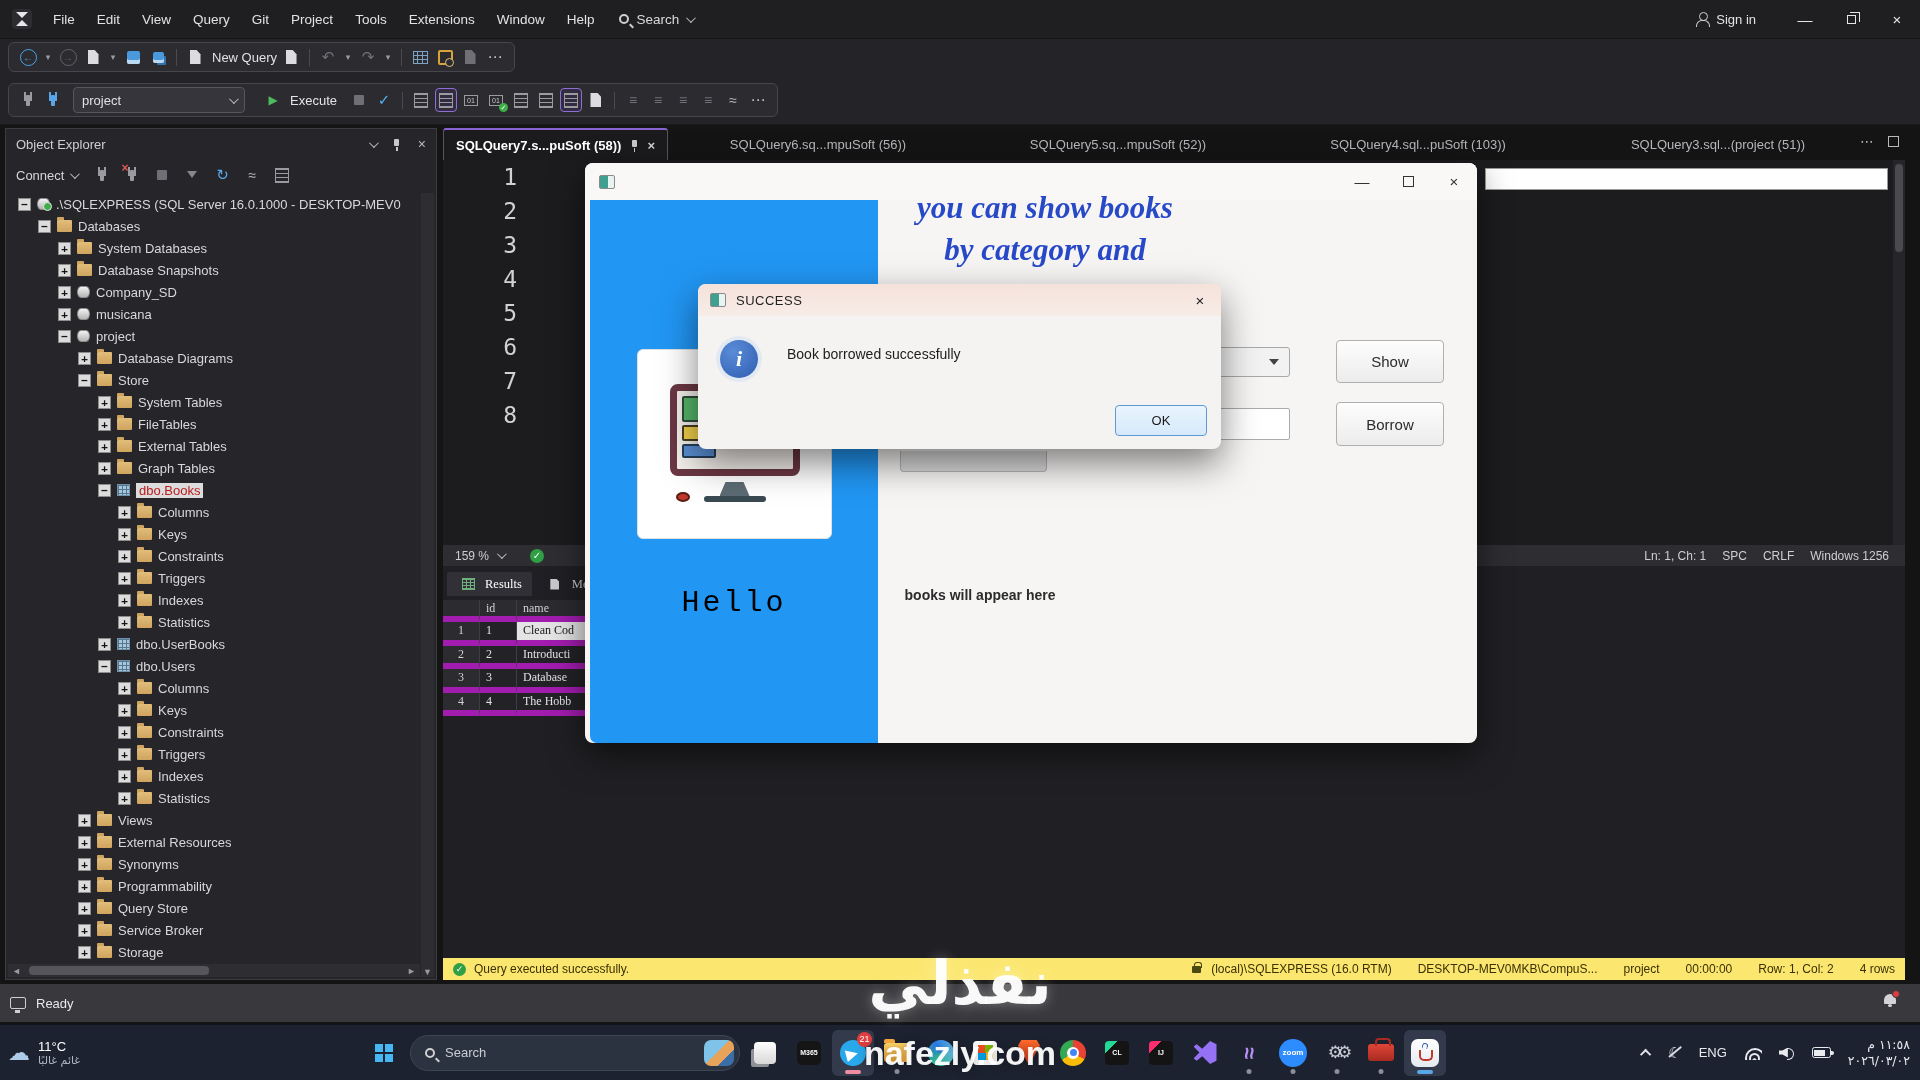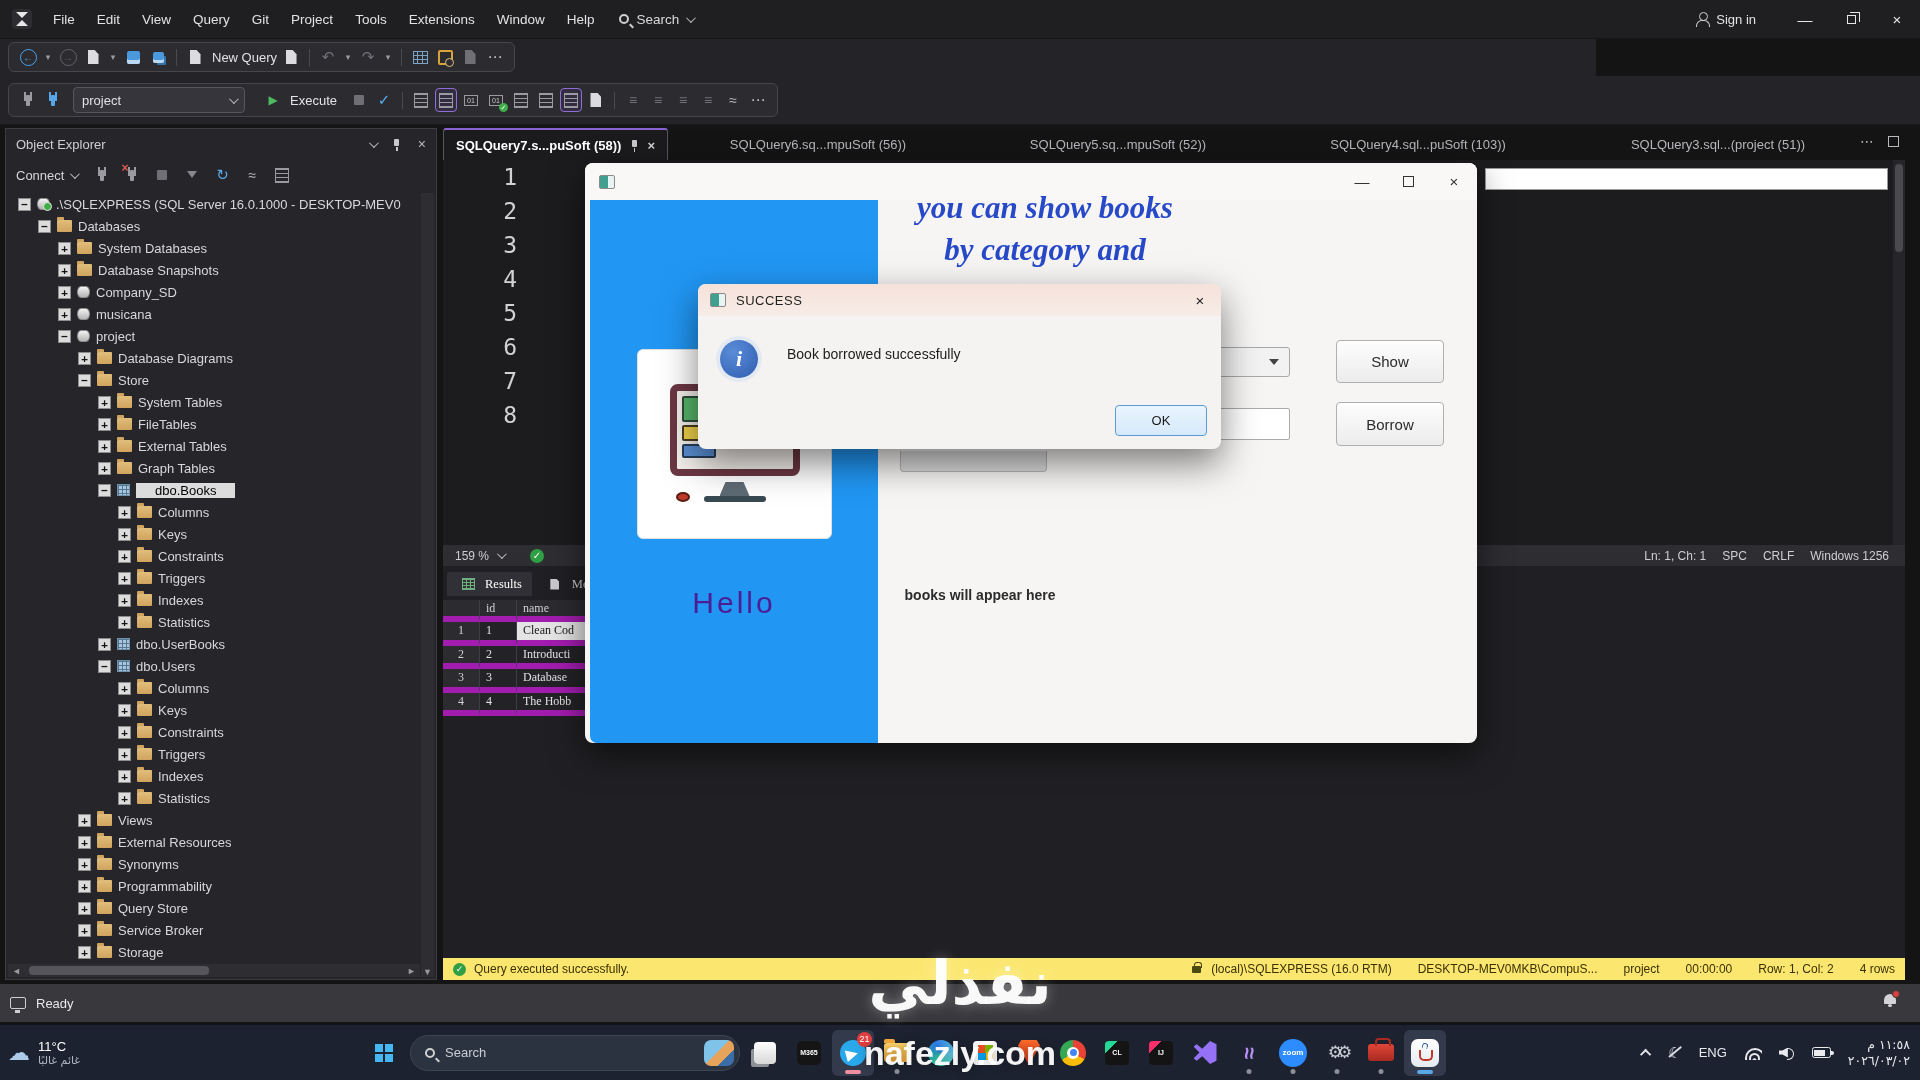--- a/index.html
+++ b/index.html
@@ -21,21 +21,21 @@
   .signin { display:flex; align-items:center; gap:7px; color:#e2e2e4; font-size:13px; margin-right:26px; }
   .person { width:14px; height:14px; position:relative; }
   .person::before { content:""; position:absolute; left:4px; top:0; width:7px; height:7px; border-radius:50%; border:1.5px solid #d0d0d0; }
   .person::after { content:""; position:absolute; left:1px; bottom:-1px; width:12px; height:6px; border-radius:6px 6px 0 0; border:1.5px solid #d0d0d0; border-bottom:none; }
   .wctl { width:46px; height:100%; display:flex; align-items:center; justify-content:center; color:#e6e6e6; font-size:15px; }
   .wbox { width:11px; height:11px; border:1.3px solid #e6e6e6; }
   .wbox2 { width:9px; height:9px; border:1.3px solid #e6e6e6; position:relative; }
   .wbox2::before { content:""; position:absolute; left:2px; top:-4px; width:9px; height:9px; border:1.3px solid #e6e6e6; border-left:none; border-bottom:none; }
 
   
-  #toolbar1 { position:absolute; left:0; top:39px; width:1596px; height:37px; background:#242428; z-index:10; }
+  #toolbar1 { position:absolute; left:0; top:39px; width:1920px; height:37px; background:#242428; z-index:10; }
   #toolbar2 { position:absolute; left:0; top:76px; width:1920px; height:49px; background:#242428; border-bottom:1px solid #1a1a1c; z-index:10; }
   .tgroup { position:absolute; left:8px; display:flex; align-items:center; gap:3px; border:1px solid #46464c; border-radius:6px; background:#2b2b30; padding:0 8px; }
   #toolbar1 .tgroup { top:3px; height:30px; }
   #toolbar2 .tgroup { top:7px; height:34px; }
   .gi { display:inline-flex; align-items:center; justify-content:center; width:22px; height:24px; color:#b9b9bd; position:relative; flex:none; }
   .gi-sep { width:1px; height:17px; background:#4a4a50; margin:0 4px; flex:none; }
   .gi-back::before { content:"←"; color:#4aa3e8; border:1.5px solid #4aa3e8; border-radius:50%; width:15px; height:15px; font-size:10px; display:flex; align-items:center; justify-content:center; }
   .gi-fwd::before { content:"→"; color:#63636a; border:1.5px solid #63636a; border-radius:50%; width:15px; height:15px; font-size:10px; display:flex; align-items:center; justify-content:center; }
   .gi-chev { width:12px; } .gi-chev::before { content:"▾"; font-size:9px; color:#9a9aa0; }
   .gi-doc::before { content:""; width:11px; height:14px; background:#dcdce0; clip-path:polygon(0 0,65% 0,100% 30%,100% 100%,0 100%); }
@@ -79,21 +79,21 @@
   .tree-row { display:flex; align-items:center; height:22px; font-size:13px; color:#d8d8da; white-space:nowrap; }
   .lvl0{padding-left:12px}.lvl1{padding-left:32px}.lvl2{padding-left:52px}.lvl3{padding-left:72px}.lvl4{padding-left:92px}.lvl5{padding-left:112px}
   .exp { width:13px; height:13px; margin-right:6px; background:#dcdcdc; color:#141414; font:bold 11px/11px "DejaVu Sans Mono",monospace; text-align:center; border:1px solid #8c8c8c; flex:none; }
   .plus .exp::before { content:"+"; } .minus .exp::before { content:"−"; }
   .tico { width:15px; height:12px; margin-right:6px; flex:none; position:relative; }
   .folder .tico { background:linear-gradient(#e2bd7b,#cfa45e); border-radius:1px; }
   .folder .tico::before { content:""; position:absolute; top:-3px; left:0; width:7px; height:3px; background:#cfa45e; border-radius:1px 1px 0 0; }
   .db .tico, .server .tico { width:13px; background:linear-gradient(#f2f2f2,#b5b5b5); border:1px solid #8f8f8f; border-radius:4px/6px; }
   .server .tico::after { content:""; position:absolute; bottom:-2px; right:-3px; width:7px; height:7px; background:#3fae49; border-radius:50%; border:1px solid #e8e8e8; }
   .table .tico { width:13px; border:1px solid #6f92ad; background:#a9c6dd; background-image:linear-gradient(#54788f 1px,transparent 1px),linear-gradient(90deg,#54788f 1px,transparent 1px); background-size:4px 4px; }
-  .sel .tlabel { background:#dcdcdc; color:#000000; padding:0 19px; }
+  .sel .tlabel { background:#dcdcdc; color:#b91c1c; padding:0 3px; }
   .oe-hscroll { position:absolute; left:2px; bottom:2px; right:16px; height:13px; background:#2e2e32; display:flex; align-items:center; }
   .oe-hscroll .thumb { width:180px; height:9px; background:#55555b; margin-left:4px; border-radius:4px; }
   .scroll-arrow { color:#9a9aa0; font-size:9px; padding:0 4px; }
   .oe-vscroll { position:absolute; right:2px; bottom:2px; width:13px; top:64px; background:#2e2e32; }
   .oe-vscroll .down { position:absolute; bottom:0; left:0; right:0; text-align:center; color:#9a9aa0; font-size:9px; }
 
   
   #tabbar { position:absolute; left:443px; top:125px; width:1462px; height:35px; display:flex; align-items:flex-end; z-index:5; }
   .tab { height:32px; display:flex; align-items:center; justify-content:center; gap:8px; font-size:13px; color:#b6b6bc; padding:0 12px; }
   .tab.active { background:#1b1b1e; border:1px solid #55555b; border-bottom:none; border-top:2px solid #8a63d2; border-radius:3px 3px 0 0; color:#ffffff; font-weight:bold; }
@@ -163,21 +163,21 @@
   .blk-y { height:16px; background:#f2d24b; border:2px solid #4a3d1e; }
   .blk-b { height:14px; background:#5a8fd4; border:2px solid #263d5a; }
   .mcol2 { flex:1; display:flex; flex-direction:column; gap:3px; }
   .mcol2 i { display:block; border-radius:2px; }
   .bar-r { height:10px; background:#d65a4a; border:2px solid #5a2420; }
   .bar-t { height:10px; background:#4fc3c7; border:2px solid #1e4a4c; }
   .bar-gr { height:26px; background:#e8e4de; border:2px solid #55504a; }
   .mstand { position:absolute; left:50px; bottom:8px; width:30px; height:14px; background:#5d6b74; clip-path:polygon(20% 0,80% 0,100% 100%,0 100%); }
   .mbase { position:absolute; left:34px; bottom:2px; width:62px; height:6px; background:#3a4a52; border-radius:3px; }
   .mmouse { position:absolute; left:6px; bottom:2px; width:14px; height:10px; background:#c0392b; border:2px solid #5a1e14; border-radius:50%; }
-  #hello { position:absolute; left:0; top:386px; width:288px; text-align:center; font-family:Liberation Sans, sans-serif; font-size:30px; color:#4c1d95; letter-spacing:3px; }
+  #hello { position:absolute; left:0; top:386px; width:288px; text-align:center; font-family:Liberation Mono, monospace; font-size:30px; color:#000000; letter-spacing:3px; }
   #heading { position:absolute; left:295px; top:24px; width:330px; text-align:center; font-family:"Liberation Serif","DejaVu Serif",serif; font-style:italic; font-weight:bold; font-size:31px; line-height:42px; color:#2749c8; }
   .form-btn { position:absolute; width:108px; height:43px; background:linear-gradient(#fdfdfd,#ececec); border:1px solid #b0b0b0; border-radius:4px; font-size:15px; color:#2b2b2b; display:flex; align-items:center; justify-content:center; }
   #combo { position:absolute; left:515px; top:184px; width:190px; height:30px; background:#f2f2f2; border:1px solid #a8a8a8; border-radius:3px; display:flex; align-items:center; justify-content:flex-end; padding-right:10px; }
   .combo-arrow { width:0; height:0; border:5px solid transparent; border-top:6px solid #444; margin-top:5px; }
   #tbox { position:absolute; left:515px; top:245px; width:190px; height:32px; background:#ffffff; border:1px solid #ababab; border-radius:2px; }
   #partial-ctl { position:absolute; left:315px; top:288px; width:147px; height:21px; background:#dcdcdc; border:1px solid #b5b5b5; border-top:none; border-radius:0 0 4px 4px; }
   #hint { position:absolute; left:300px; top:424px; width:190px; text-align:center; font-size:14px; font-weight:bold; color:#2b2b2b; }
 
   
   #dialog { position:absolute; left:698px; top:284px; width:523px; height:165px; background:#f5f3f1; border-radius:8px; box-shadow:0 14px 36px rgba(0,0,0,.5); z-index:60; }

